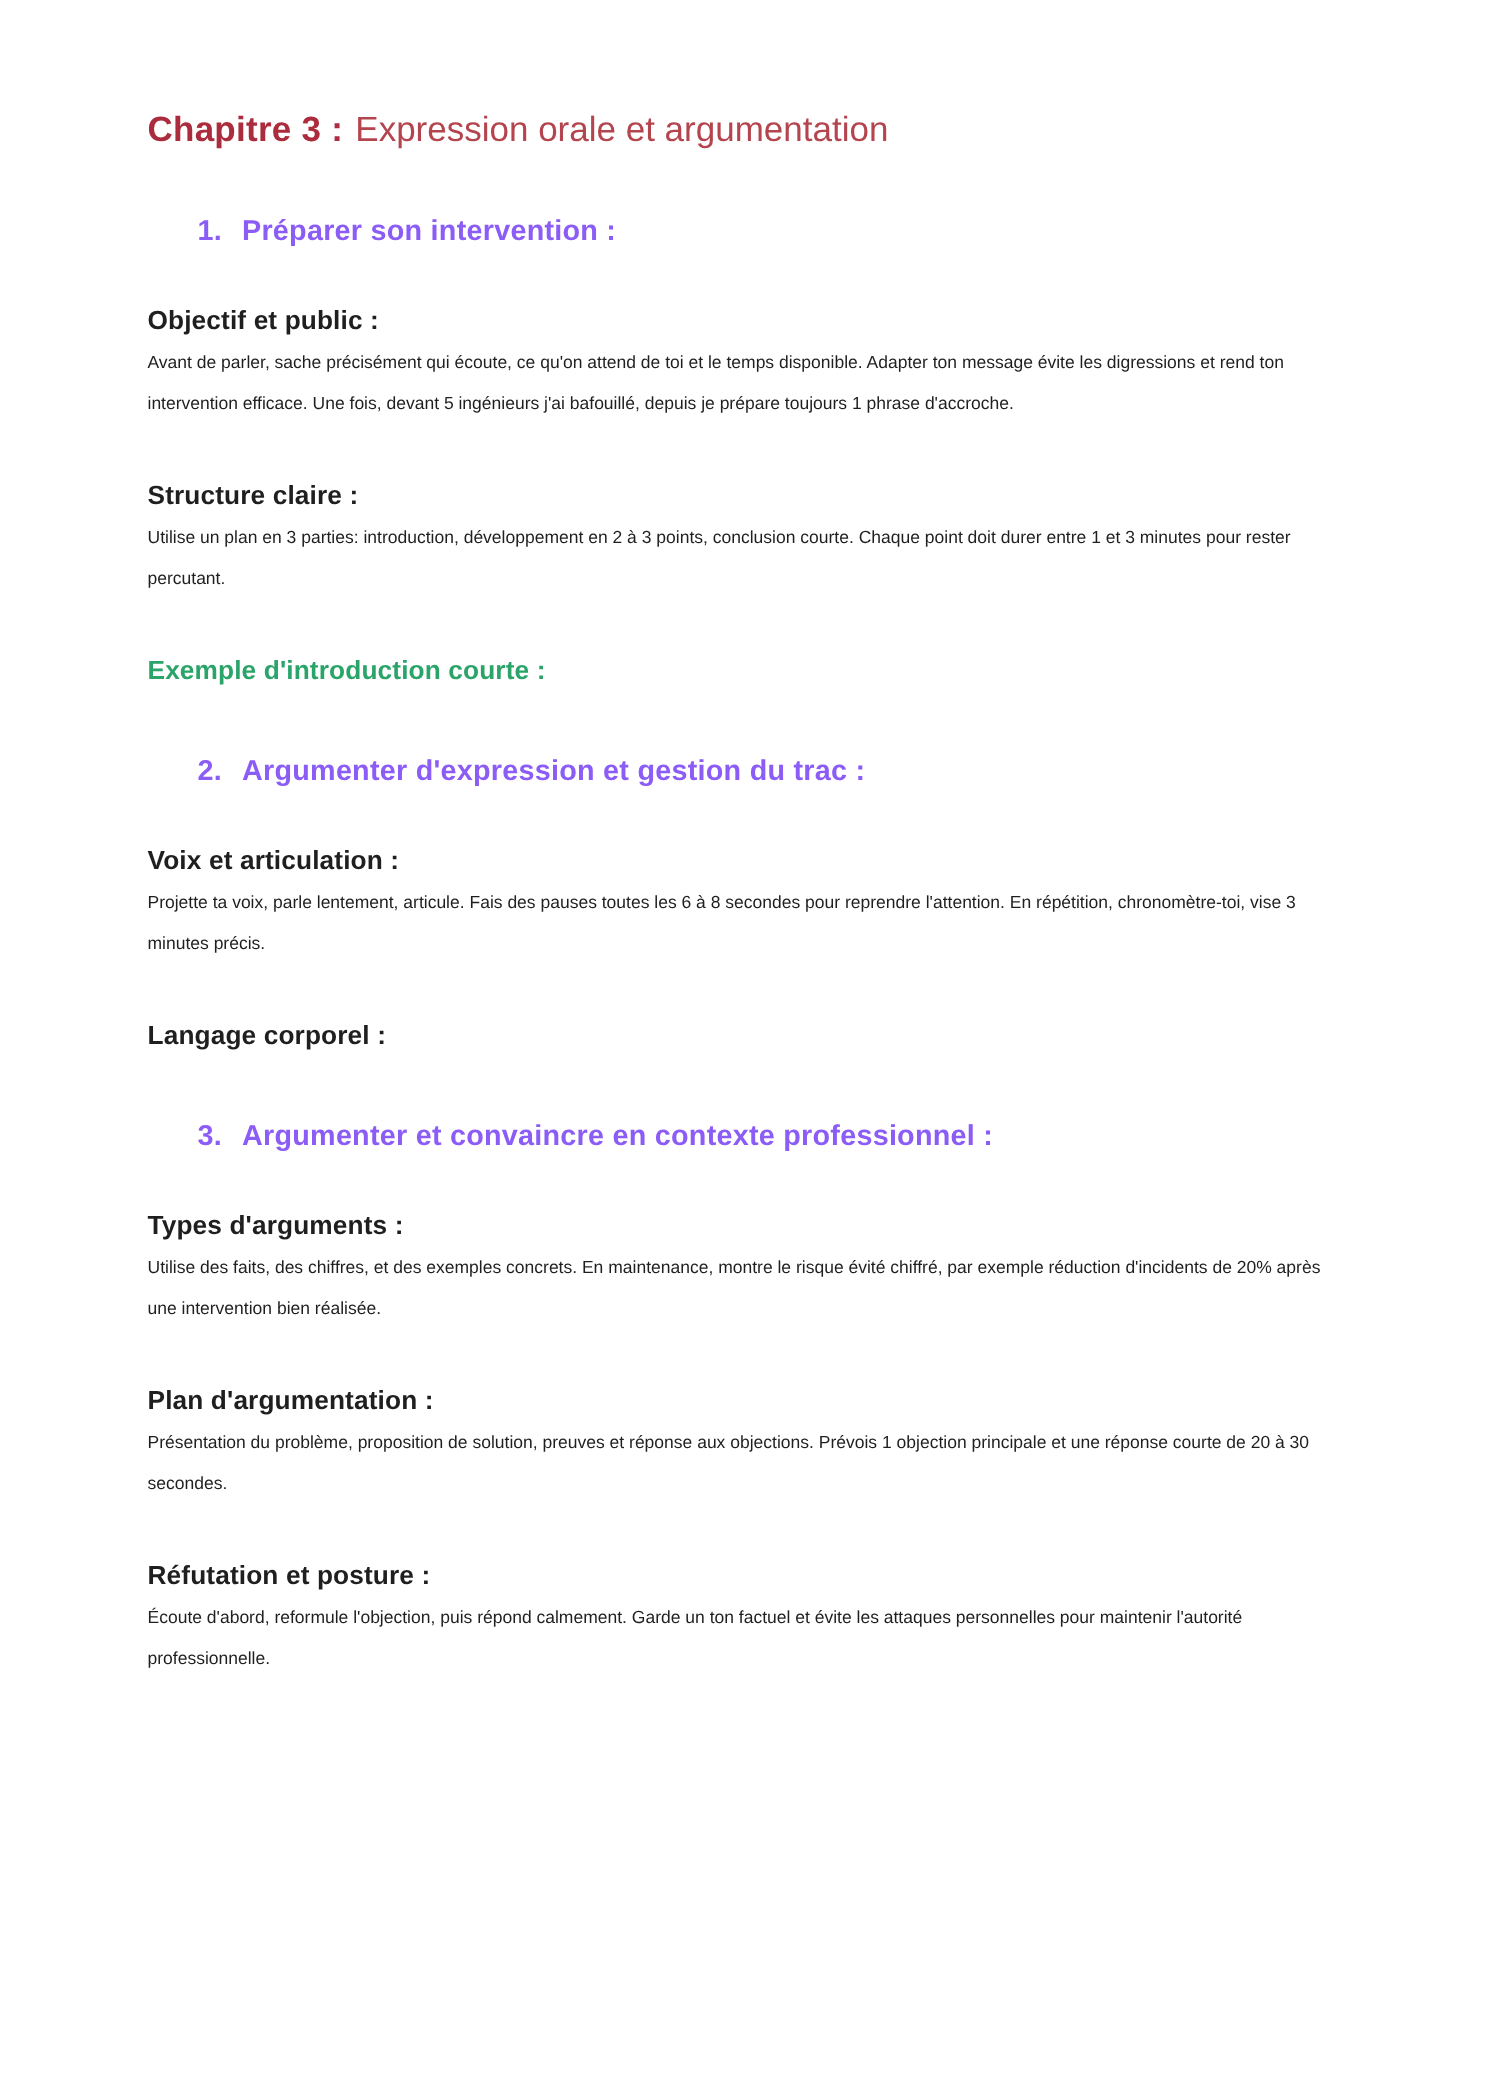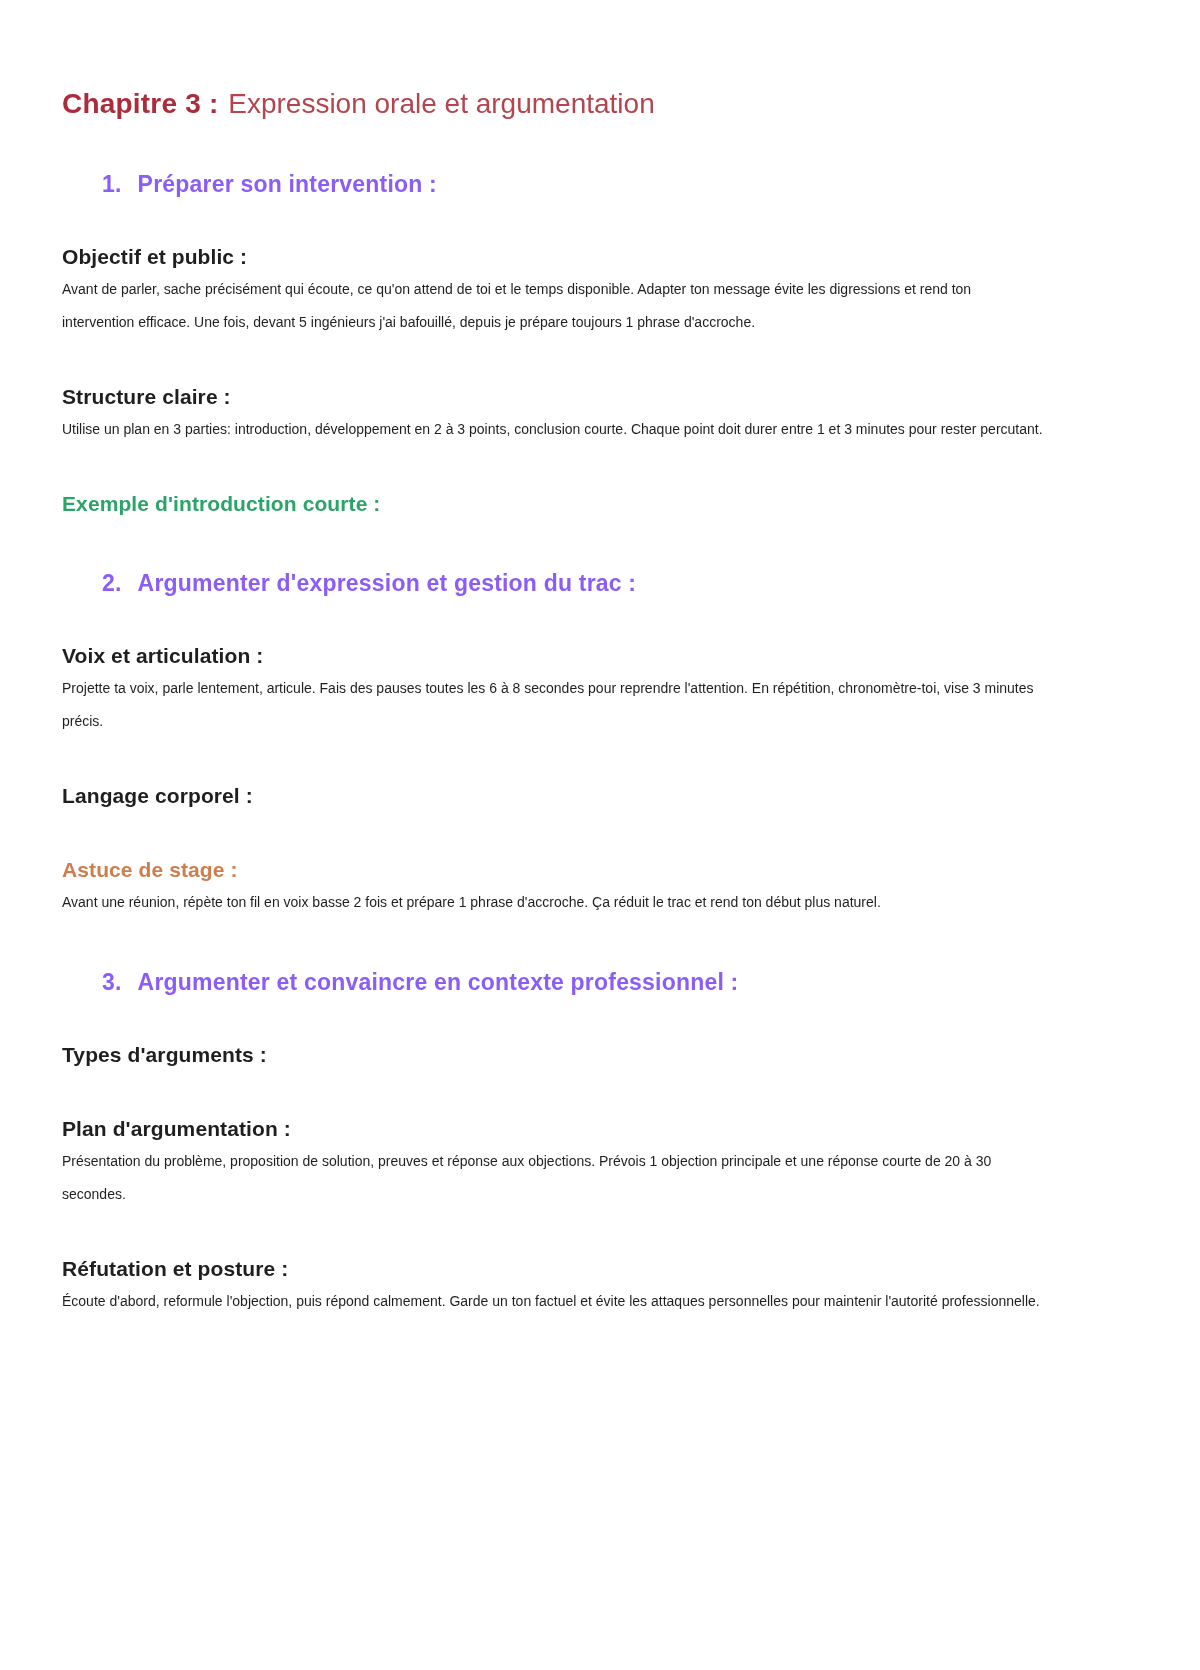--- a/index.html
+++ b/index.html
@@ -5,21 +5,21 @@
   html, body {
     margin: 0;
     padding: 0;
     background: #ffffff;
   }
   .page {
     position: relative;
     width: 1200px;
     height: 1670px;
     box-sizing: border-box;
-    padding: 86px 108px 40px 62px;
+    padding: 86px 108px 40px 118px;
     background: #ffffff;
     font-family: "Liberation Sans", "DejaVu Sans", sans-serif;
     color: #1f1f1f;
     overflow: hidden;
     border-radius: 22px;
   }
   .chapter-title {
     margin: 0 0 38px 0;
     font-size: 28px;
     line-height: 1.25;
@@ -100,31 +100,28 @@
 
   <div class="block">
     <h3>Voix et articulation :</h3>
     <p>Projette ta voix, parle lentement, articule. Fais des pauses toutes les 6 à 8 secondes pour reprendre l'attention. En répétition, chronomètre-toi, vise 3 minutes précis.</p>
   </div>
 
   <div class="block">
     <h3>Langage corporel :</h3>
   </div>
 
-  <div class="block orange">
-    <h3>Astuce de stage :</h3>
-    <p>Avant une réunion, répète ton fil en voix basse 2 fois et prépare 1 phrase d'accroche. Ça réduit le trac et rend ton début plus naturel.</p>
-  </div>
 
   <h2 class="section-heading">
     <span class="num">3.</span><span>Argumenter et convaincre en contexte professionnel :</span>
   </h2>
 
   <div class="block">
     <h3>Types d'arguments :</h3>
+    <p>Utilise des faits, des chiffres, et des exemples concrets. En maintenance, montre le risque évité chiffré, par exemple réduction d'incidents de 20% après une intervention bien réalisée.</p>
   </div>
 
   <div class="block">
     <h3>Plan d'argumentation :</h3>
     <p>Présentation du problème, proposition de solution, preuves et réponse aux objections. Prévois 1 objection principale et une réponse courte de 20 à 30 secondes.</p>
   </div>
 
   <div class="block">
     <h3>Réfutation et posture :</h3>
     <p>Écoute d'abord, reformule l'objection, puis répond calmement. Garde un ton factuel et évite les attaques personnelles pour maintenir l'autorité professionnelle.</p>

